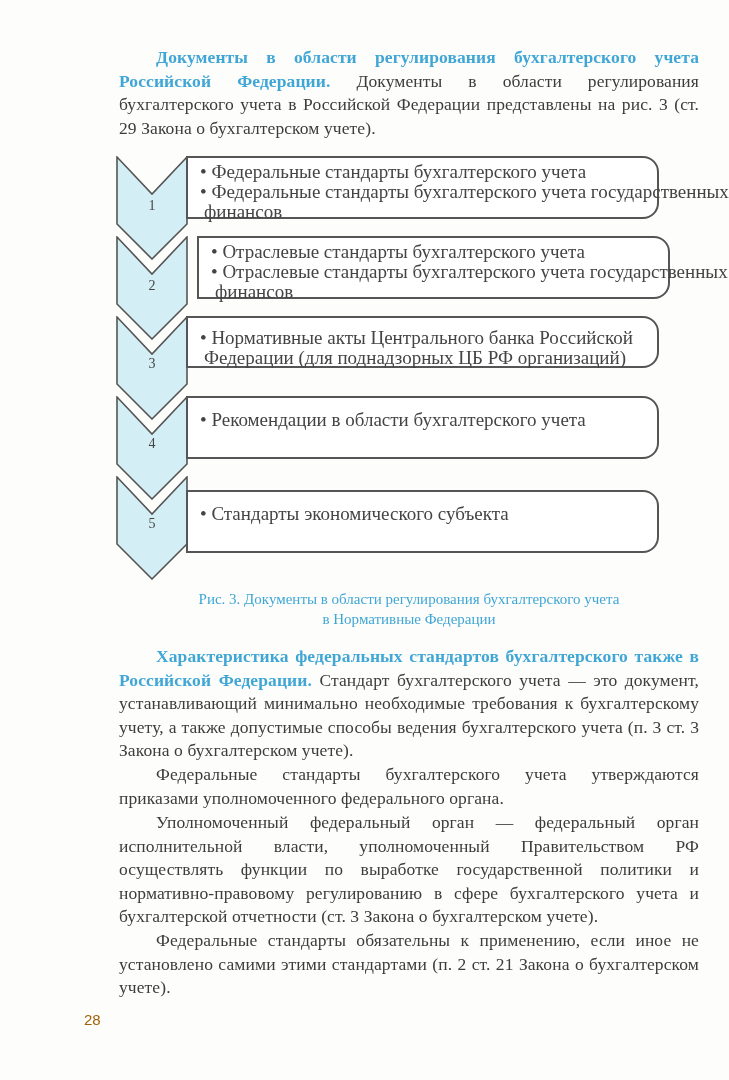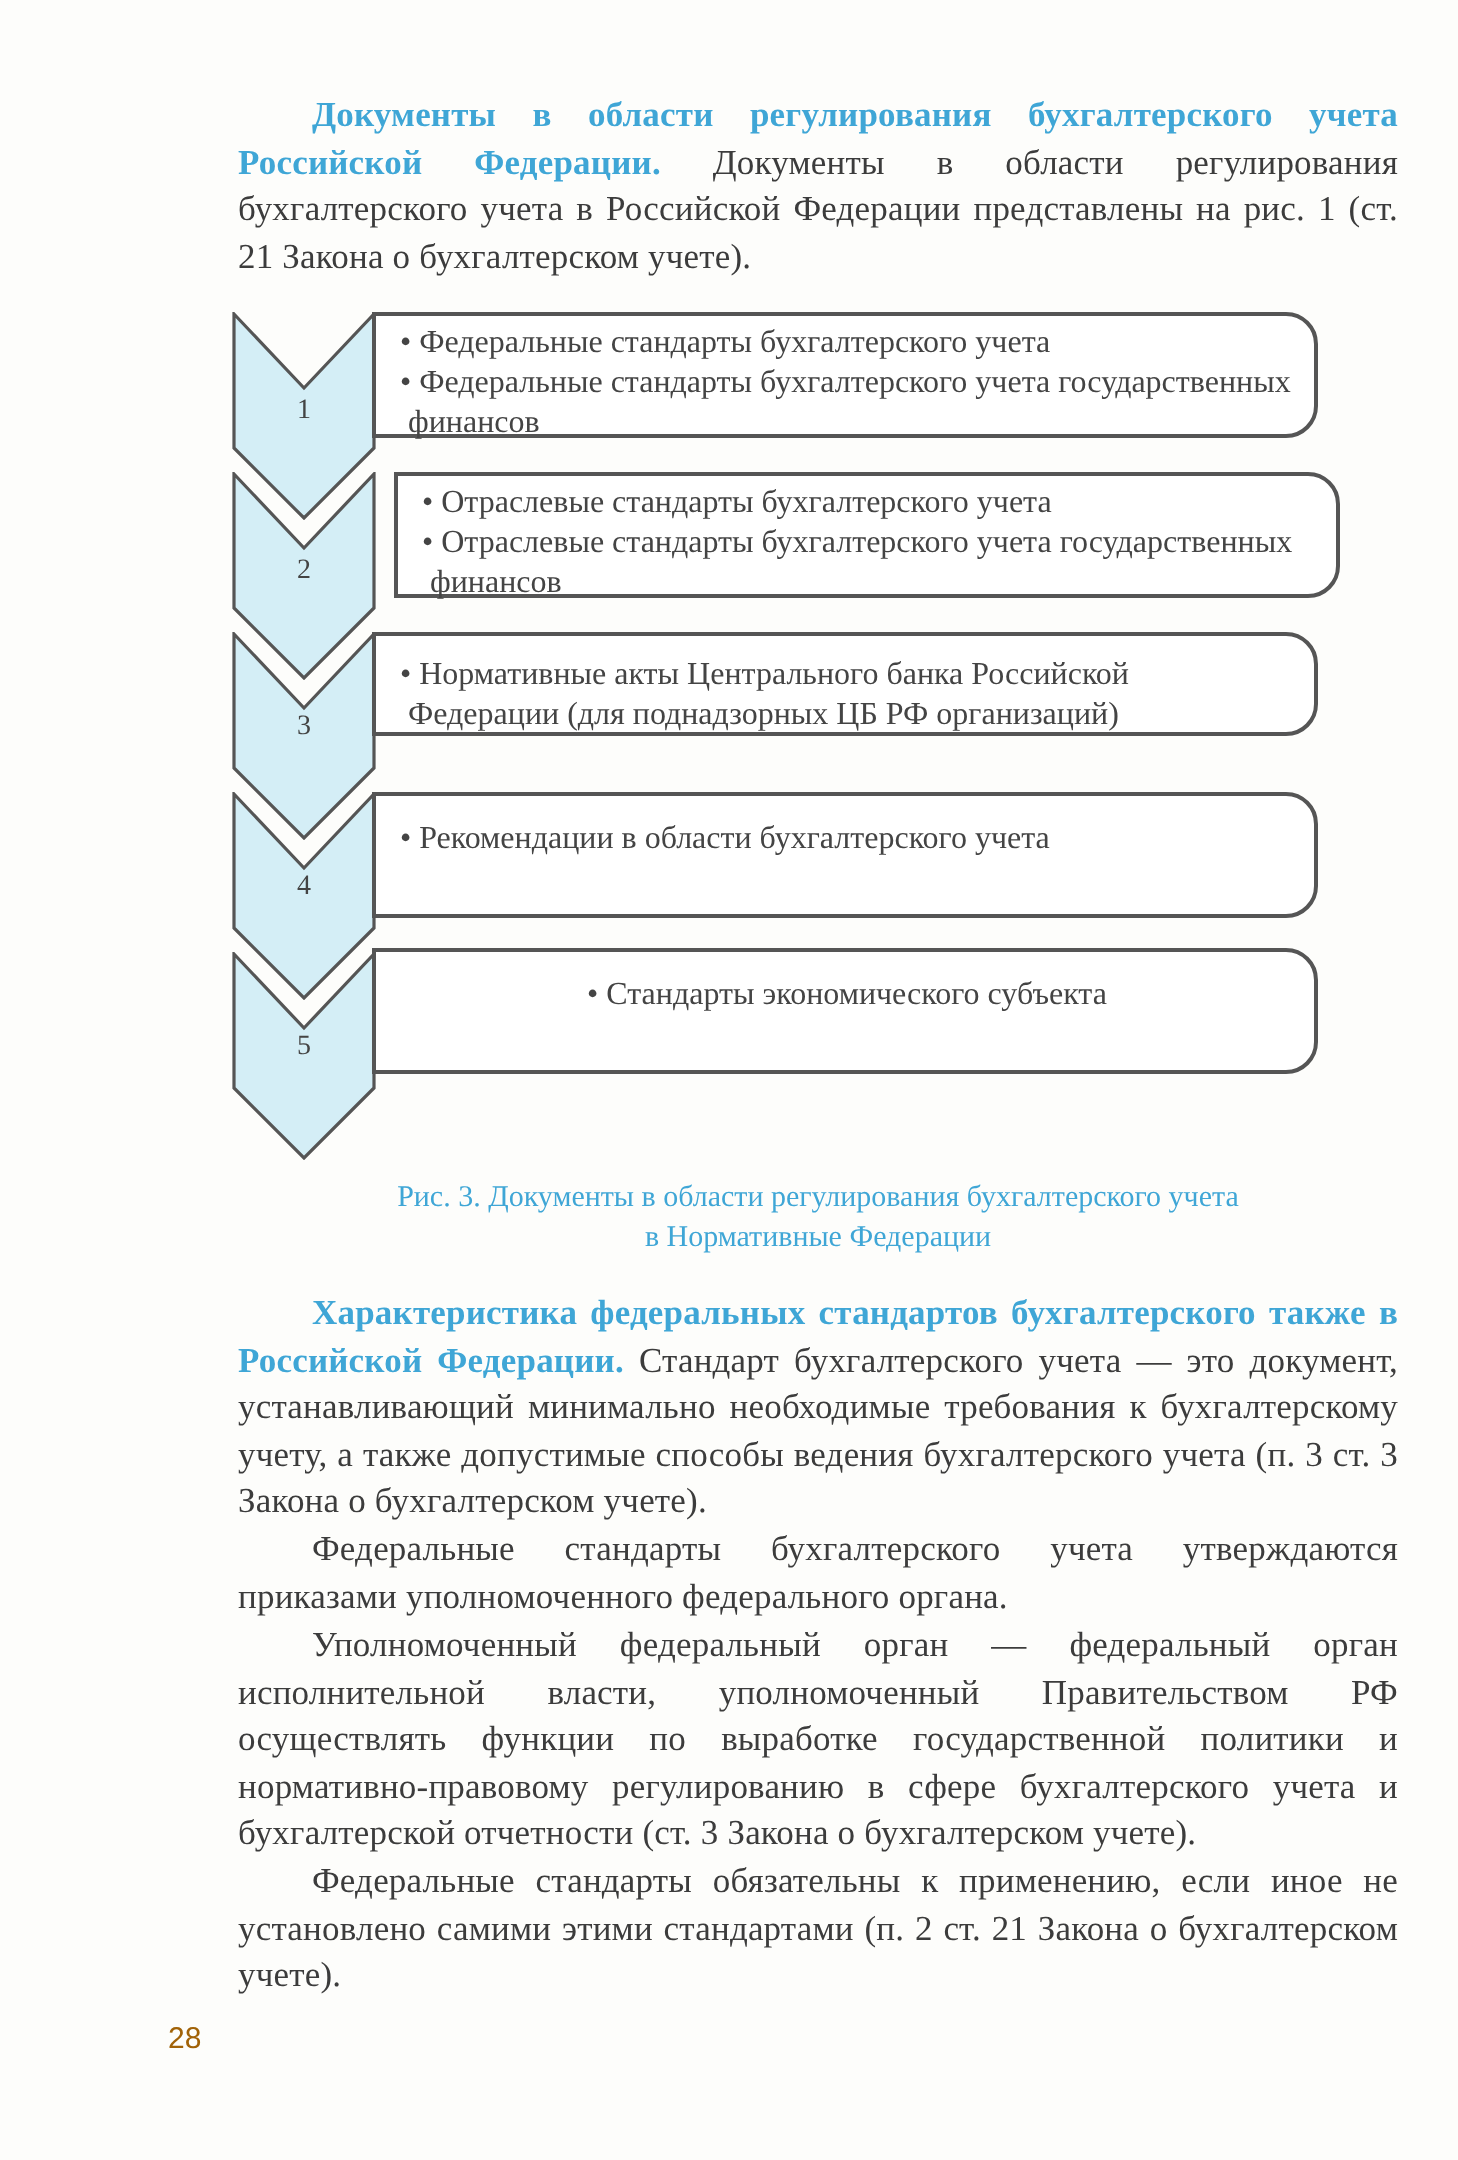--- a/index.html
+++ b/index.html
@@ -10,42 +10,42 @@
   .para {
     position:absolute; left:119px; width:580px; font-size:17.5px; line-height:23.5px;
     text-align:justify; color:#3c3c3c; letter-spacing:0.1px;
   }
   .indent { text-indent:37px; }
   .head { color:#3fa6d6; font-weight:bold; }
   .diagram { position:absolute; left:116px; top:150px; width:580px; height:425px; }
   .box {
     position:absolute; left:70px; width:473px; height:60px; border:2px solid #555;
     border-left:2px solid #555; border-radius:0 16px 16px 0; background:#fff;
-    font-size:16px; line-height:20px; color:#444; padding:4px 10px 16px 12px; box-sizing:border-box;
+    font-size:19px; line-height:20px; color:#444; padding:4px 10px 16px 12px; box-sizing:border-box;
   }
   .box .line { white-space:nowrap; }
   .box.center { display:flex; flex-direction:column; justify-content:center; padding-top:0; }
   .chev { position:absolute; left:0; width:72px; height:104px; }
   .chev-num {
     position:absolute; left:0; width:72px; text-align:center; font-size:14px; color:#444;
   }
   .caption {
     position:absolute; left:119px; width:580px; text-align:center; font-size:15px; line-height:20px;
     color:#3fa6d6;
   }
   .caption b { font-weight:normal; }
   .pagenum {
     position:absolute; left:84px; top:1011px; font-family:"Liberation Sans", sans-serif; font-size:15px; color:#a16207;
   }
 </style>
 </head>
 <body>
 
 <div class="para indent" style="top:46px;">
-  <span class="head">Документы в области регулирования бухгалтерского учета Российской Федерации.</span><span> Документы в области регулирования бухгалтерского учета в Российской Федерации представлены на рис. 1 (ст. 21 Закона о бухгалтерском учете).</span>
+  <span class="head">Документы в области регулирования бухгалтерского учета Российской Федерации.</span><span> Документы в области регулирования бухгалтерского учета в Российской Федерации представлены на рис. 3 (ст. 29 Закона о бухгалтерском учете).</span>
 </div>
 
 <div class="diagram">
 
   <svg class="chev" style="top:6px;" viewBox="0 0 72 104">
     <polygon points="1,1 36,38 71,1 71,68 36,103 1,68" fill="#d4eef6" stroke="#555" stroke-width="1.6"></polygon>
   </svg>
   <div class="chev-num" style="top:48px;">1</div>
   <div class="box" style="top:6px; height:63px;">
     <div class="line">• Федеральные стандарты бухгалтерского учета</div>
@@ -77,21 +77,21 @@
   </svg>
   <div class="chev-num" style="top:286px;">4</div>
   <div class="box center" style="top:246px; height:63px;">
     <div class="line">• Рекомендации в области бухгалтерского учета</div>
   </div>
 
   <svg class="chev" style="top:326px;" viewBox="0 0 72 104">
     <polygon points="1,1 36,38 71,1 71,68 36,103 1,68" fill="#d4eef6" stroke="#555" stroke-width="1.6"></polygon>
   </svg>
   <div class="chev-num" style="top:366px;">5</div>
-  <div class="box center" style="top:324px; height:63px;text-align:center;">
+  <div class="box center" style="top:340px; height:63px;">
     <div class="line">• Стандарты экономического субъекта</div>
   </div>
 </div>
 
 <div class="caption" style="top:589px;">
   <div><b>Рис. 3.</b><span> Документы в области регулирования бухгалтерского учета</span></div>
   <div>в Нормативные Федерации</div>
 </div>
 
 <div class="para indent" style="top:645px;">

